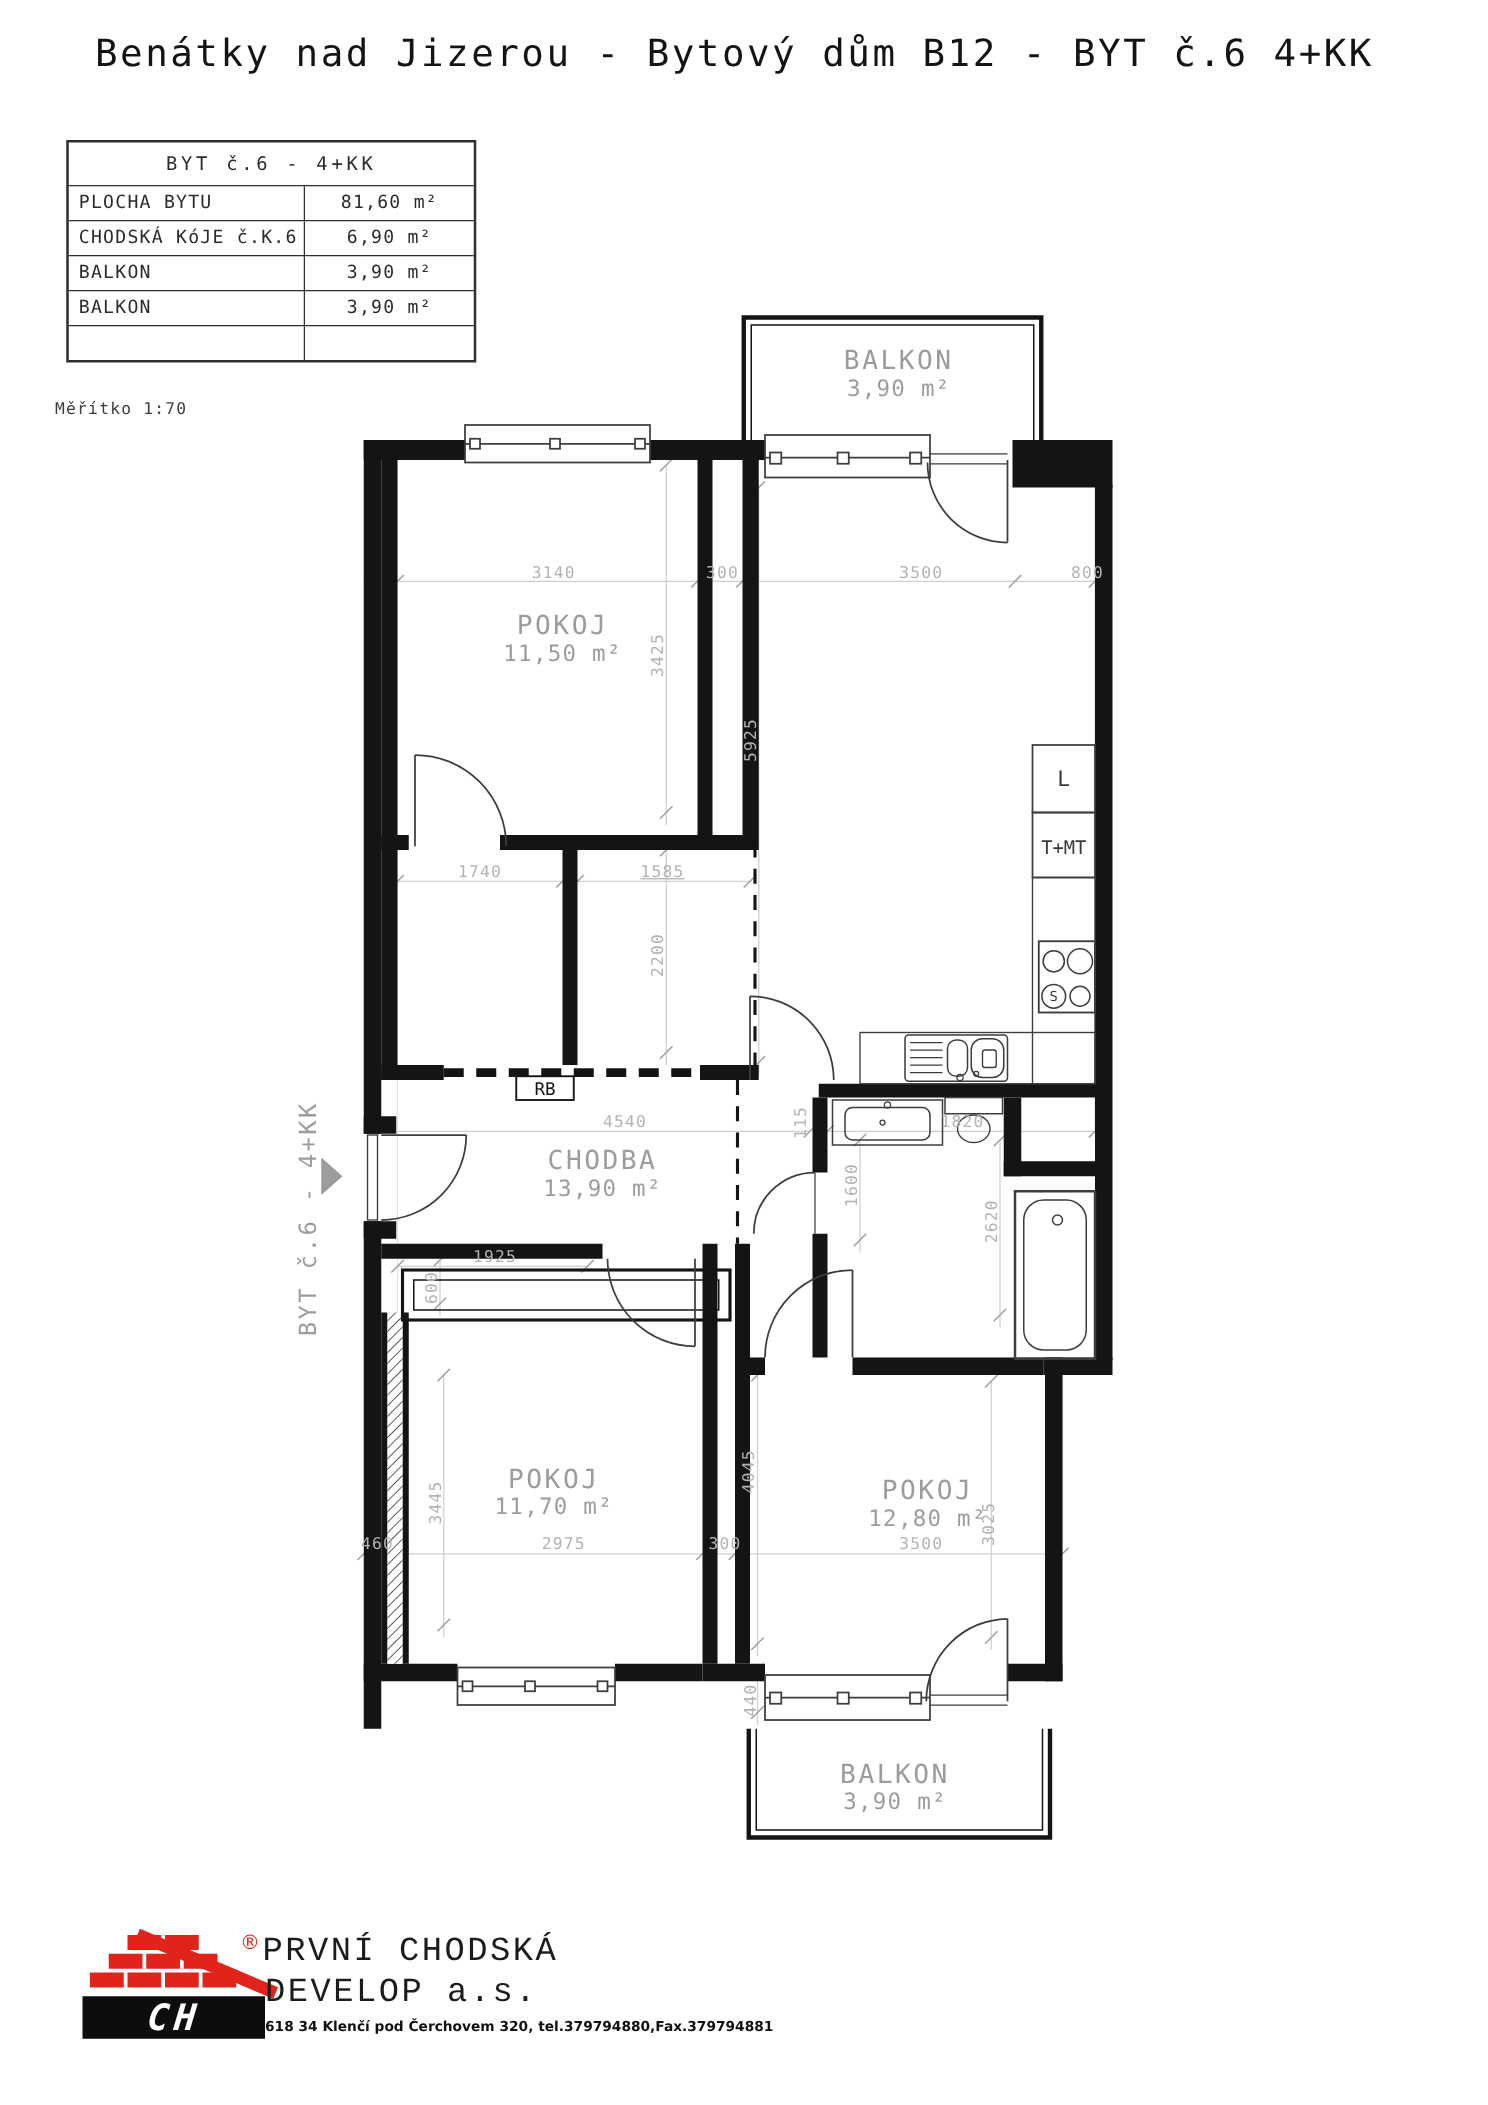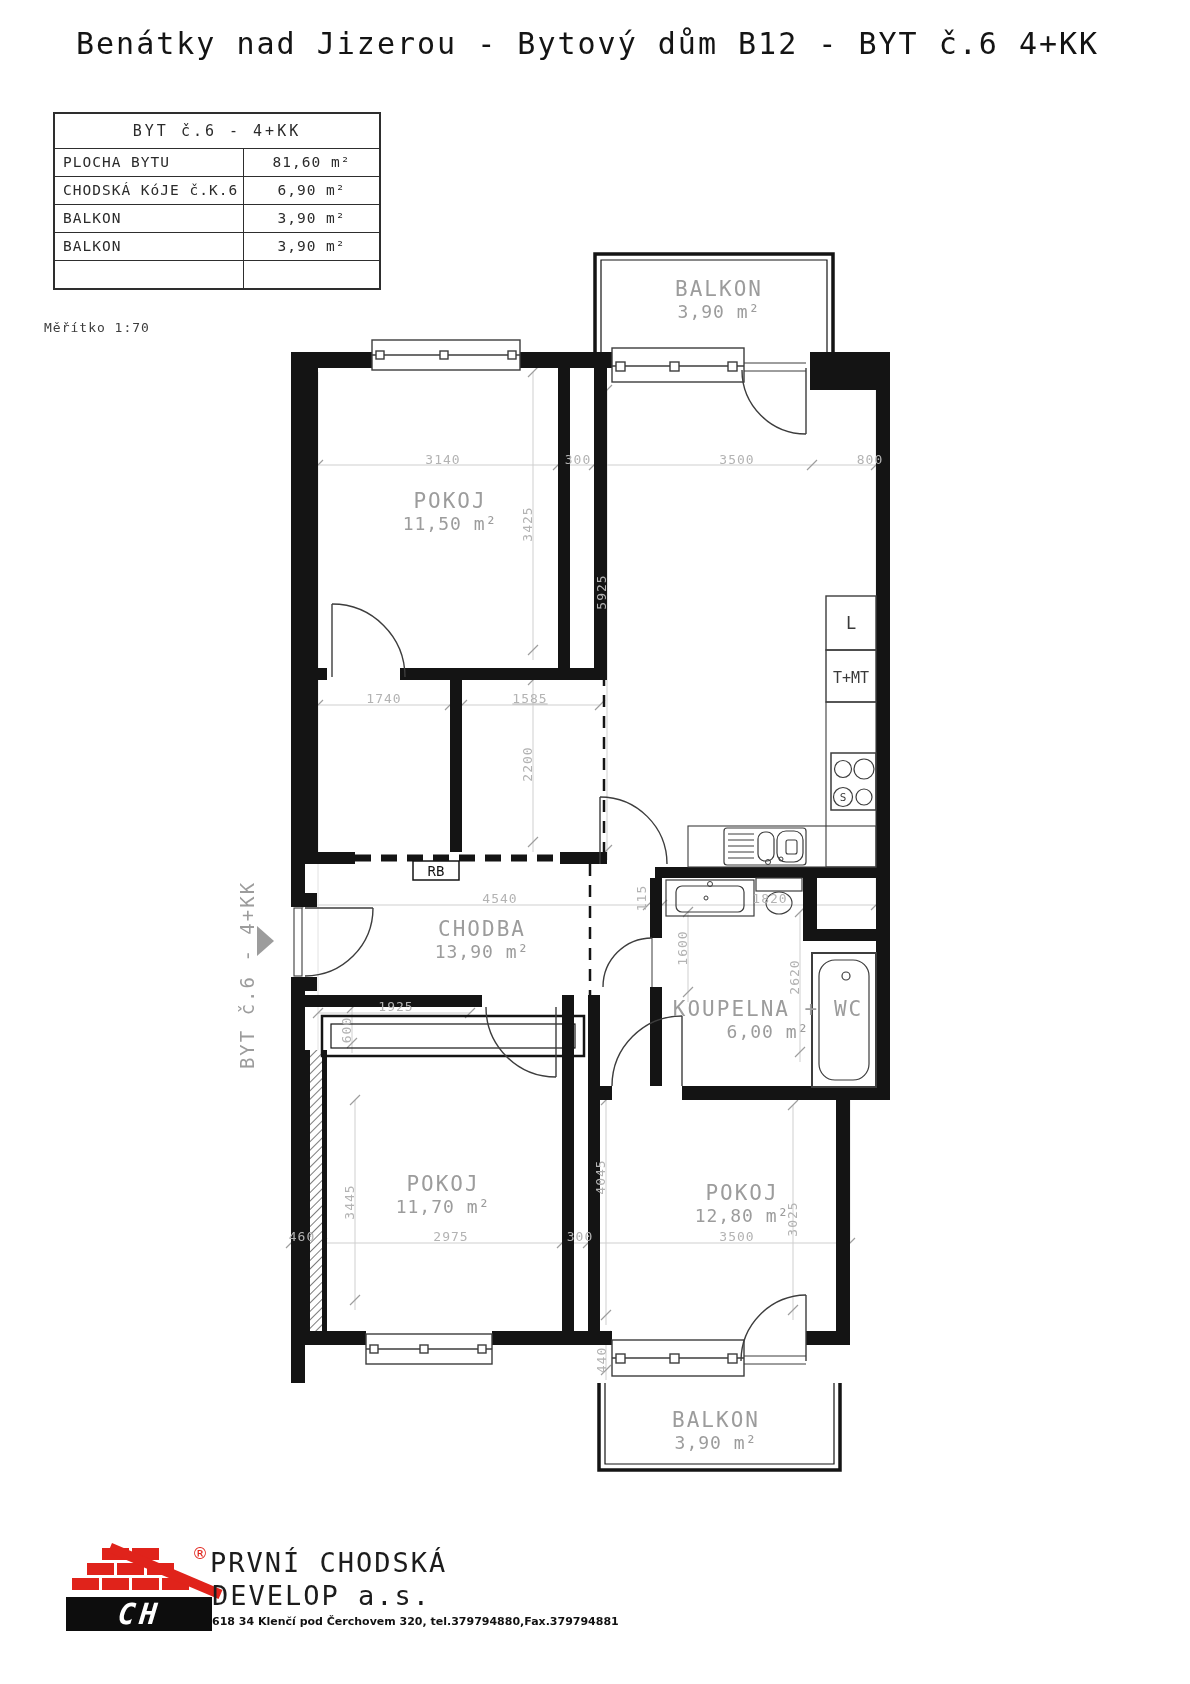--- a/index.html
+++ b/index.html
@@ -27,21 +27,21 @@
   #entrance-arrow{position:absolute;left:257px;top:926px;width:0;height:0;
                   border-top:15px solid transparent;border-bottom:15px solid transparent;border-left:17px solid #9c9c9c;}
   
   .brick{position:absolute;width:27px;height:12px;background:#e0231b;}
   #logo-roof{position:absolute;left:112px;top:1543px;width:120px;height:10px;background:#e0231b;
              transform:rotate(23deg);transform-origin:0 0;}
   #registered{position:absolute;left:192px;top:1544px;font-size:16px;color:#e0231b;font-family:"DejaVu Sans",sans-serif;}
   #chbar{position:absolute;left:66px;top:1597px;width:146px;height:34px;background:#0d0d0d;
          display:flex;align-items:center;justify-content:center;}
   #chbar span{color:#fff;font-size:29px;font-weight:bold;font-style:italic;letter-spacing:4px;transform:skewX(-6deg);}
-  .company{position:absolute;font-size:27px;letter-spacing:2px;color:#1c1c1c;white-space:nowrap;}
+  .company{position:absolute;font-size:27px;letter-spacing:2px;color:#1c1c1c;white-space:nowrap;font-family:Liberation Mono, monospace;}
   #company1{left:210px;top:1547px;}
   #company2{left:212px;top:1580px;}
   #address{position:absolute;left:212px;top:1615px;font-family:"DejaVu Sans",sans-serif;
            font-weight:bold;font-size:11px;color:#111;white-space:nowrap;}
 </style>
 </head>
 <body>
 
 <div id="sheet">
 
@@ -263,24 +263,20 @@
 
   <div id="plan-labels" style="position:absolute;left:0;top:0;width:1190px;height:1684px;">
       <div class="room-label" style="left: 450px; top: 511px;">
         <div class="rname">POKOJ</div>
         <div class="rarea">11,50 m²</div>
       </div>
       <div class="room-label" style="left: 482px; top: 939px;">
         <div class="rname">CHODBA</div>
         <div class="rarea">13,90 m²</div>
       </div>
-      <div class="room-label" style="left: 768px; top: 1019px;">
-        <div class="rname">KOUPELNA + WC</div>
-        <div class="rarea">6,00 m²</div>
-      </div>
       <div class="room-label" style="left: 443px; top: 1194px;">
         <div class="rname">POKOJ</div>
         <div class="rarea">11,70 m²</div>
       </div>
       <div class="room-label" style="left: 742px; top: 1203px;">
         <div class="rname">POKOJ</div>
         <div class="rarea">12,80 m²</div>
       </div>
       <div class="room-label" style="left: 719px; top: 299px;">
         <div class="rname">BALKON</div>

